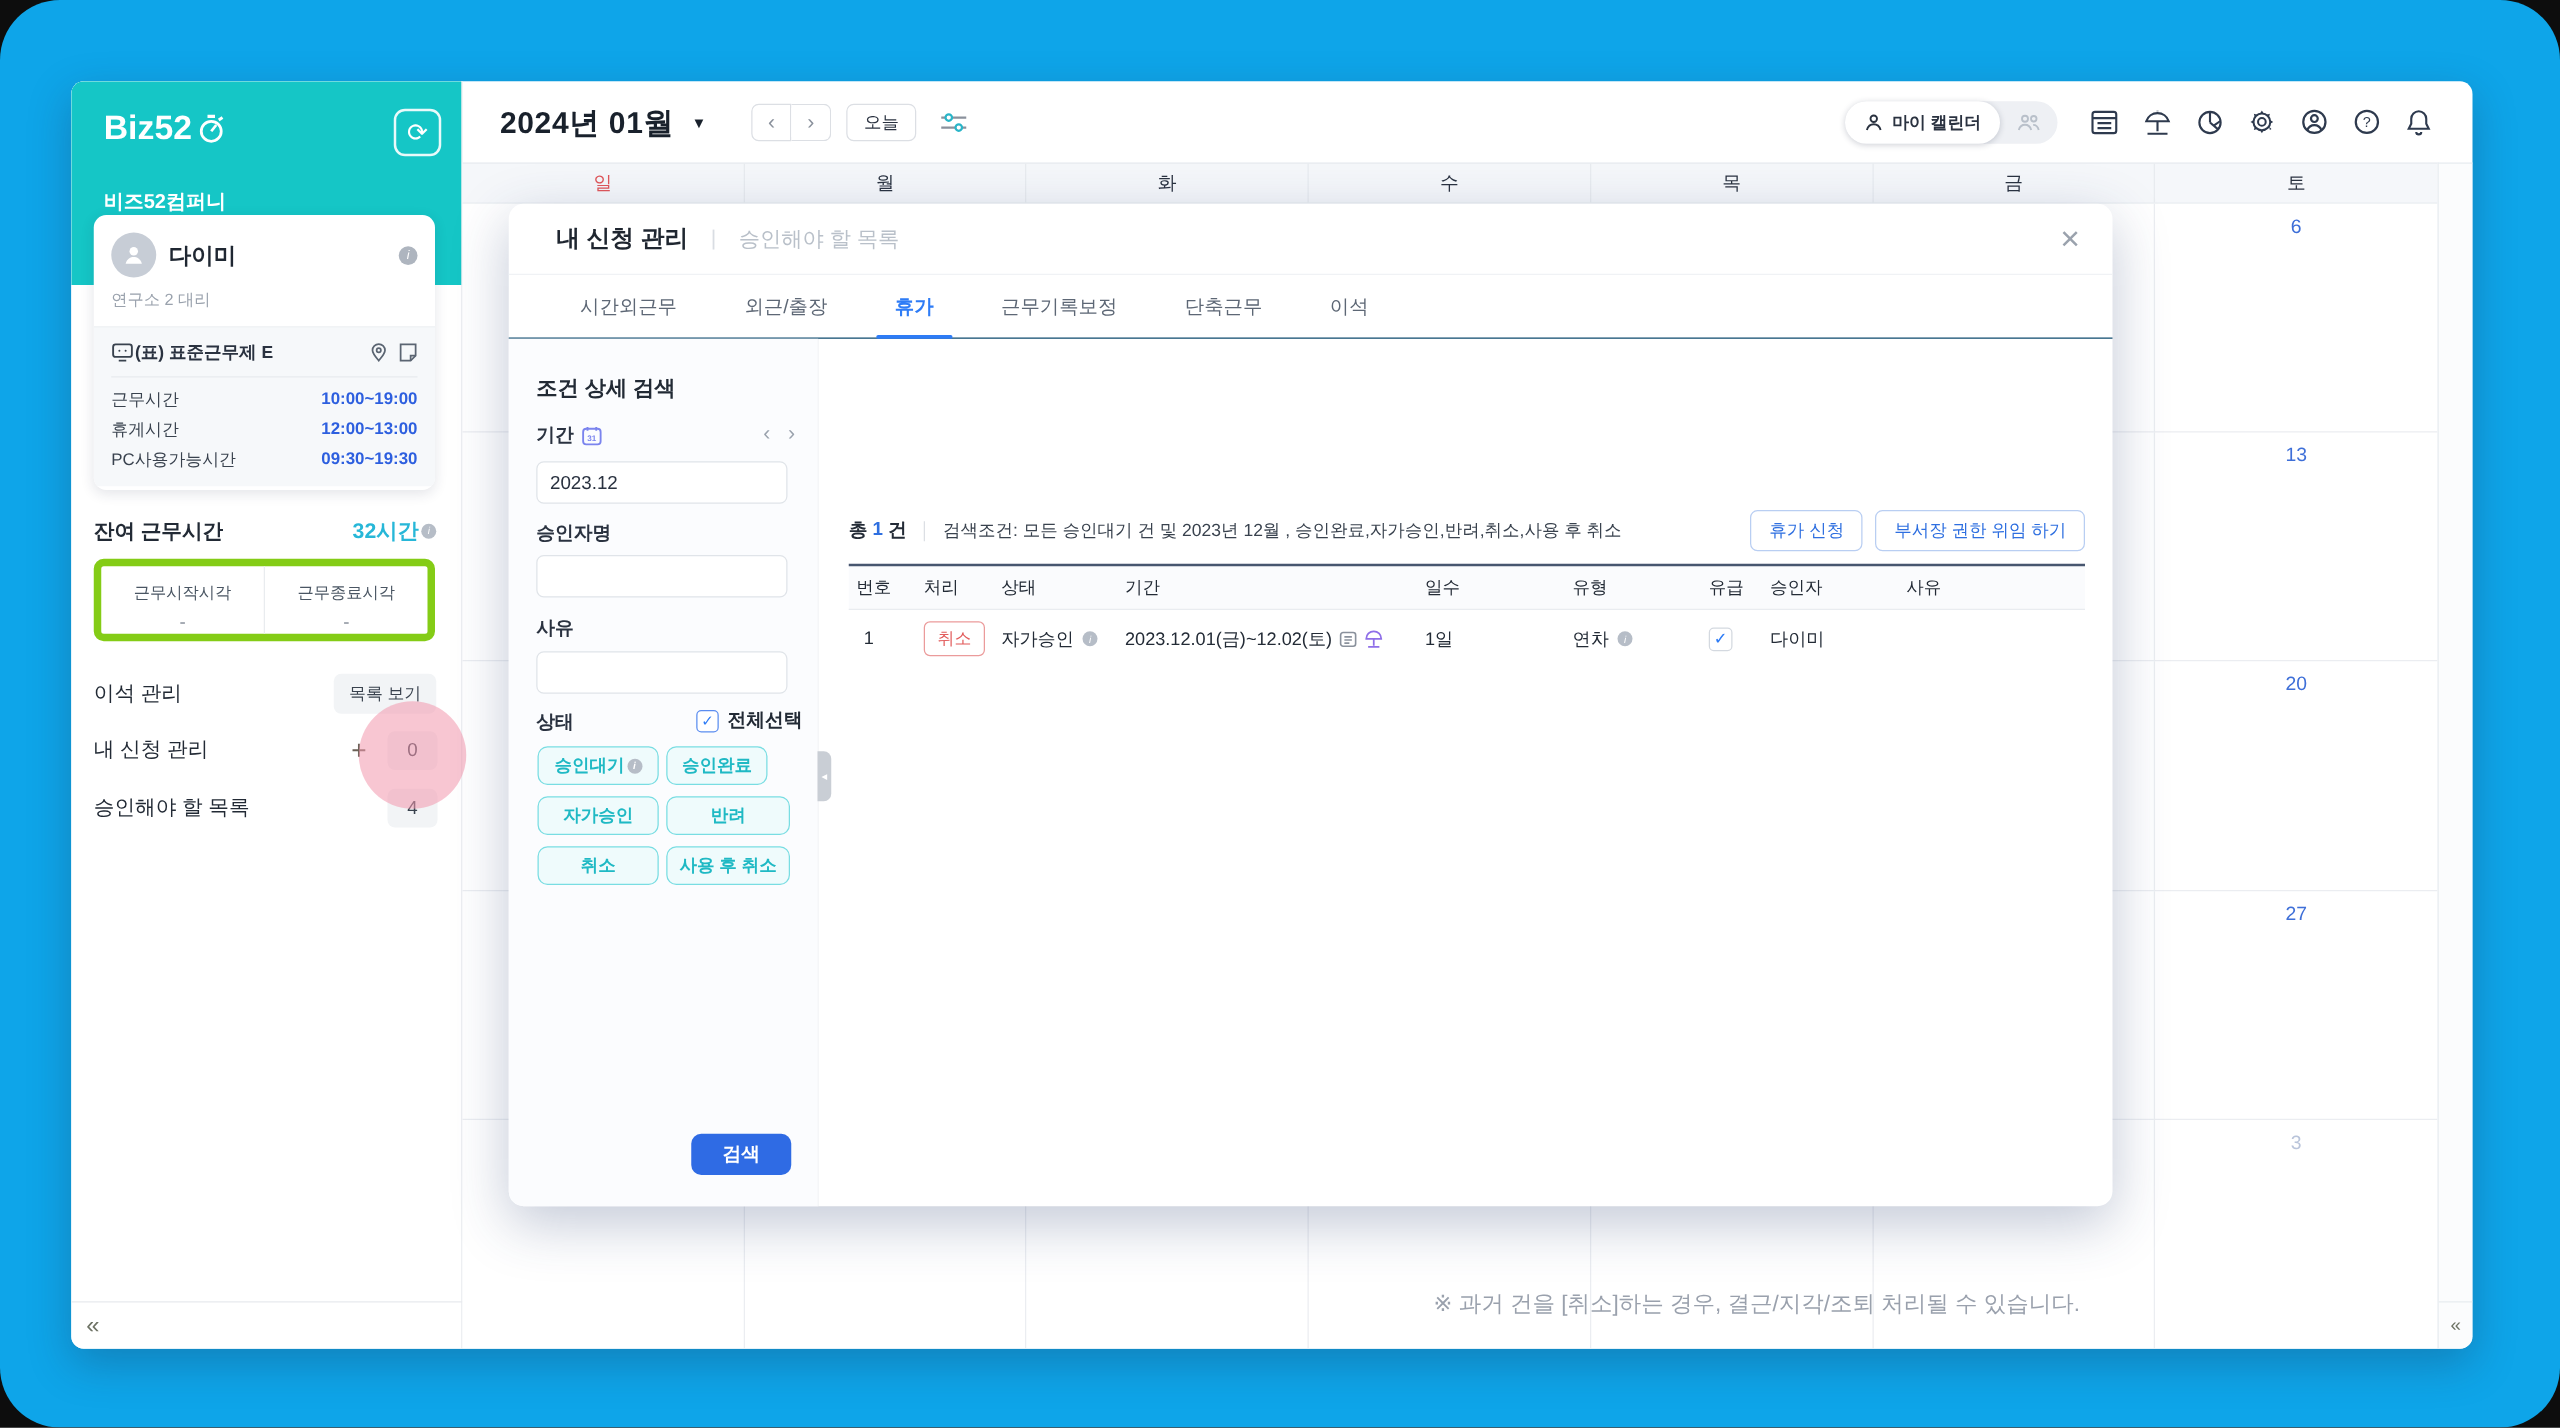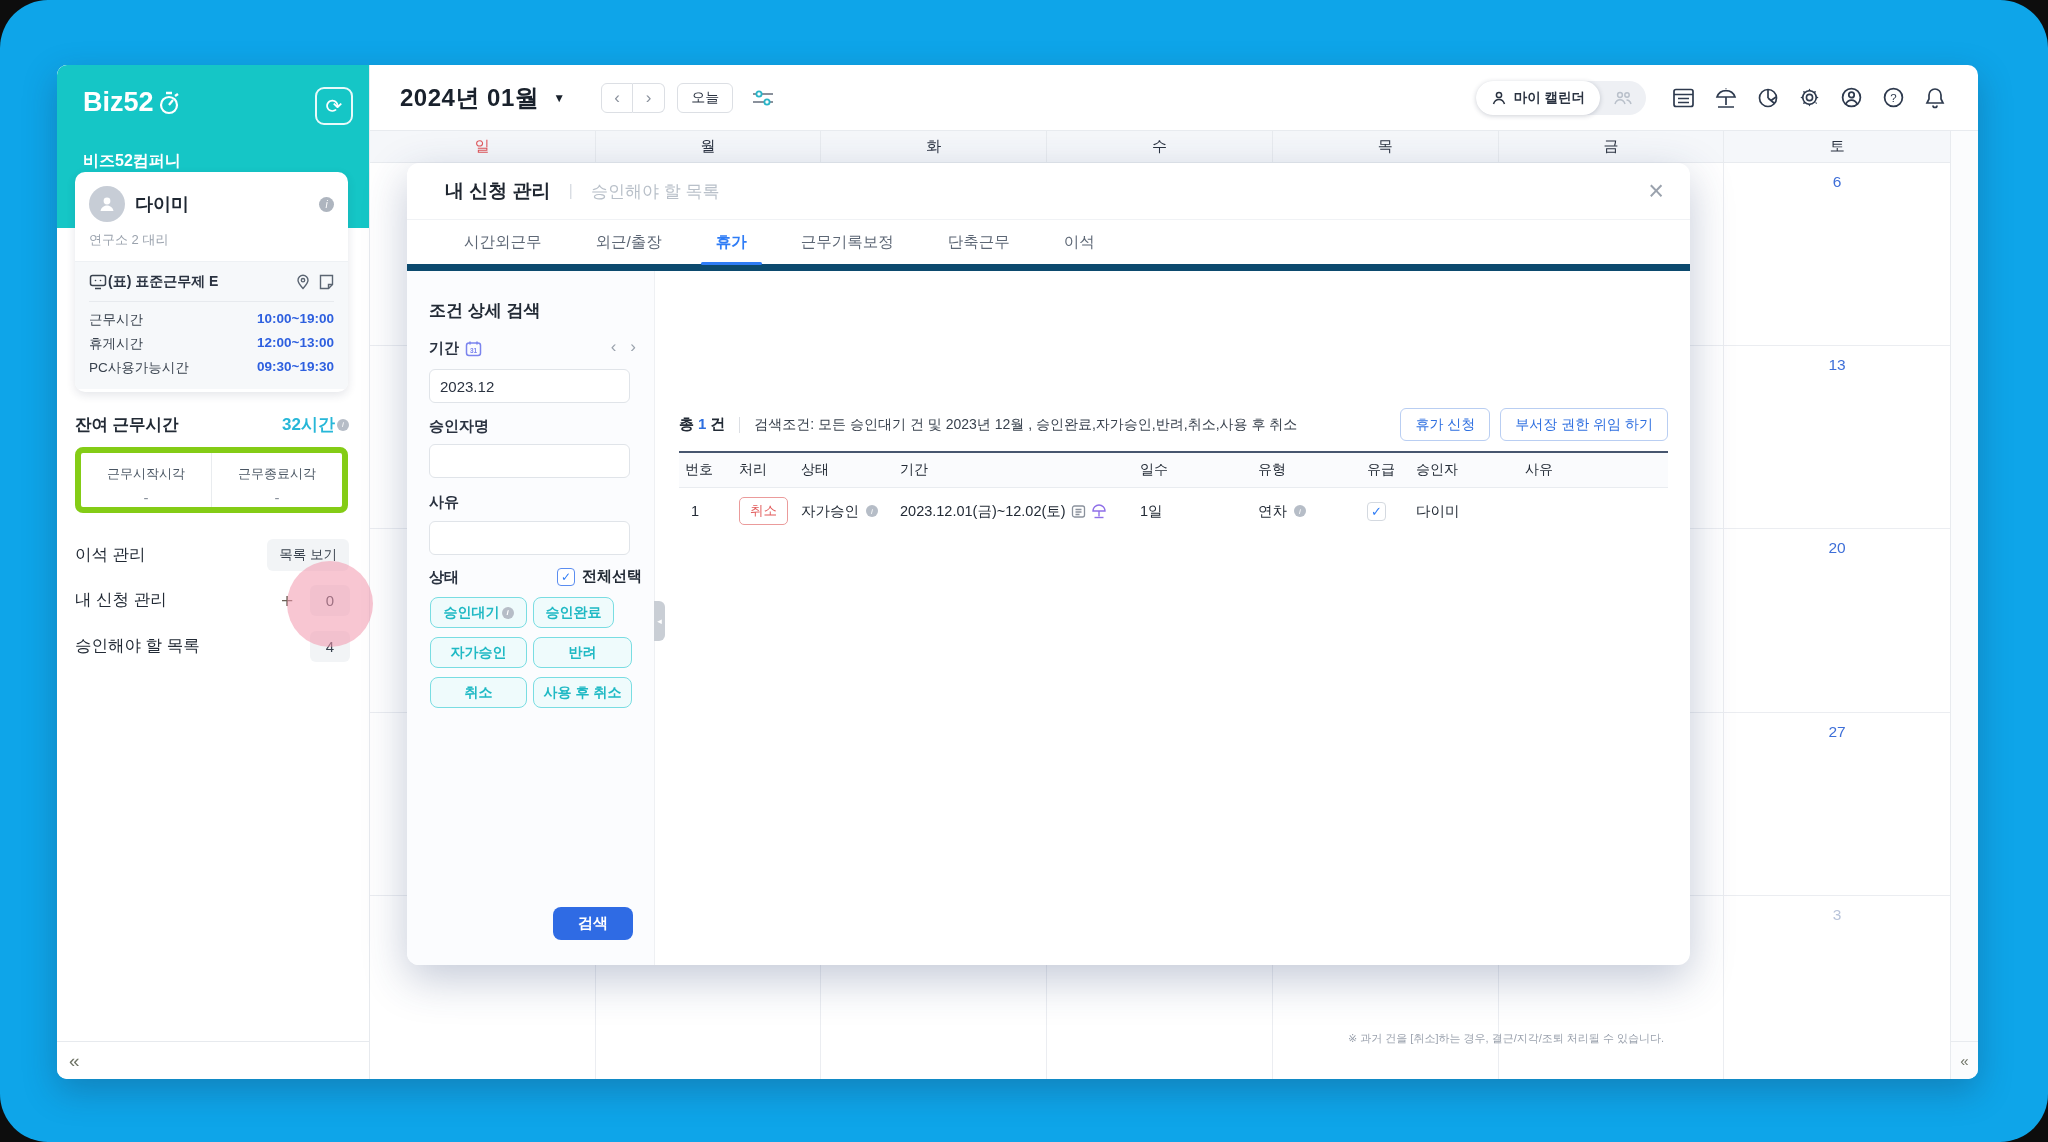--- a/index.html
+++ b/index.html
@@ -107,21 +107,21 @@
                     display:flex; align-items:center; justify-content:center; }
 
   
   .modal { position:absolute; left:350px; top:98px; width:1283px; height:802px; background:#fff; border-radius:12px;
            box-shadow:0 14px 44px rgba(40,60,110,.28); z-index:20; }
   .m-head { height:57px; display:flex; align-items:center; padding:0 26px 0 38px; border-bottom:1px solid #f0f2f5; }
   .m-title { font-size:19px; font-weight:bold; color:#1f2630; }
   .m-sep { color:#d9dde3; margin:0 18px; font-size:17px; }
   .m-sub { font-size:17px; color:#b9c0c9; }
   .m-close { margin-left:auto; font-size:27px; color:#9aa2ad; cursor:pointer; line-height:1; }
-  .m-tabs { height:51px; display:flex; align-items:stretch; padding-left:30px; border-bottom:7px solid #0c4a6e; }
+  .m-tabs { height:51px; display:flex; align-items:stretch; padding-left:30px; border-bottom:1px solid #0c4a6e; }
   .m-tab { padding:0 27px; display:flex; align-items:center; font-size:15.5px; color:#5d6775; position:relative; cursor:pointer; }
   .m-tab.active { color:#2e7cf6; font-weight:bold; }
   .m-tab.active::after { content:""; position:absolute; left:12px; right:12px; bottom:-1px; height:3px;
                          background:#2e7cf6; border-radius:2px; }
   .m-body { position:absolute; left:0; top:108px; right:0; bottom:0;padding-left:34px; }
 
   .m-left { position:absolute; left:0; top:0; bottom:0; width:248px; background:#fbfcfe;
             border-right:1px solid #eef0f3; border-radius:0 0 0 12px; }
   .f-heading { position:absolute; left:22px; top:28px; font-size:17px; font-weight:bold; color:#222a35; }
   .f-row-label { position:absolute; left:22px; font-size:15px; color:#2a3240; font-weight:bold;
@@ -157,21 +157,21 @@
   .t-head { display:grid; grid-template-columns:54px 62px 99px 240px 118px 109px 49px 109px 1fr;
             border-top:2px solid #47566f; border-bottom:1px solid #e9ecf0; background:#fafbfd; height:37px; }
   .t-head > div { display:flex; align-items:center; font-size:14px; color:#232b36; padding-left:6px; }
   .t-row { display:grid; grid-template-columns:54px 62px 99px 240px 118px 109px 49px 109px 1fr; height:46px; }
   .t-row > div { display:flex; align-items:center; font-size:14.5px; color:#232b36; padding-left:6px; gap:5px; }
   .cancel-pill { border:1px solid #eb9b9b; color:#e25c5c; border-radius:5px; padding:4px 10px; font-size:13.5px;
                  background:#fff; cursor:pointer; }
   .row-chk { width:19px; height:19px; border:1px solid #d4d9e0; border-radius:4px; background:#fff;
              display:flex; align-items:center; justify-content:center; color:#2e7cf6; font-size:13px;
              font-weight:bold; cursor:pointer; }
-  .m-note { position:absolute; right:26px; top:760px; font-size:11px; color:#9aa1ad; }
+  .m-note { position:absolute; right:26px; top:760px; font-size:18px; color:#9aa1ad; }
 
   svg { display:block; }
 </style>
 </head>
 <body>
 
 <div class="stage">
   <div class="canvas">
     <div class="app">
 

